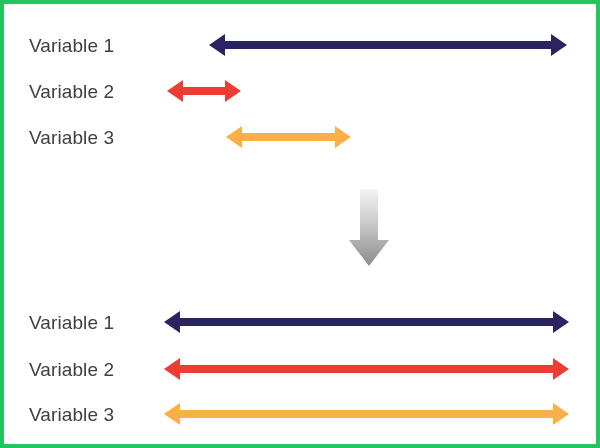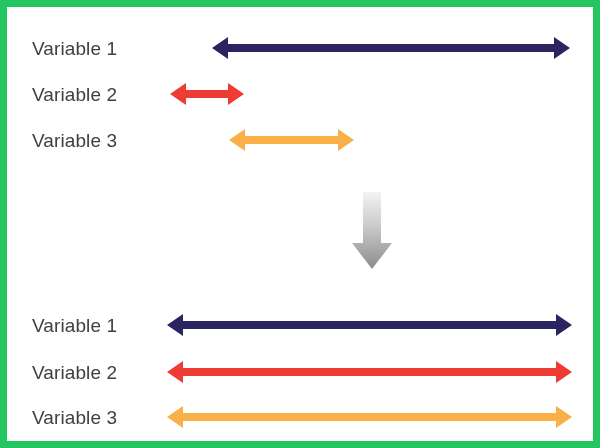--- a/index.html
+++ b/index.html
@@ -6,21 +6,21 @@
     margin: 0;
     padding: 0;
     background: #ffffff;
   }
   #canvas {
     position: relative;
     width: 600px;
     height: 448px;
     background: #ffffff;
     box-sizing: border-box;
-    border: 7px solid #22c55e;
+    border: 4px solid #22c55e;
     overflow: hidden;
     font-family: "Liberation Sans", sans-serif;
   }
   .var-label {
     position: absolute;
     left: 25px;
     font-size: 19px;
     line-height: 19px;
     color: #404040;
     letter-spacing: 0.1px;

